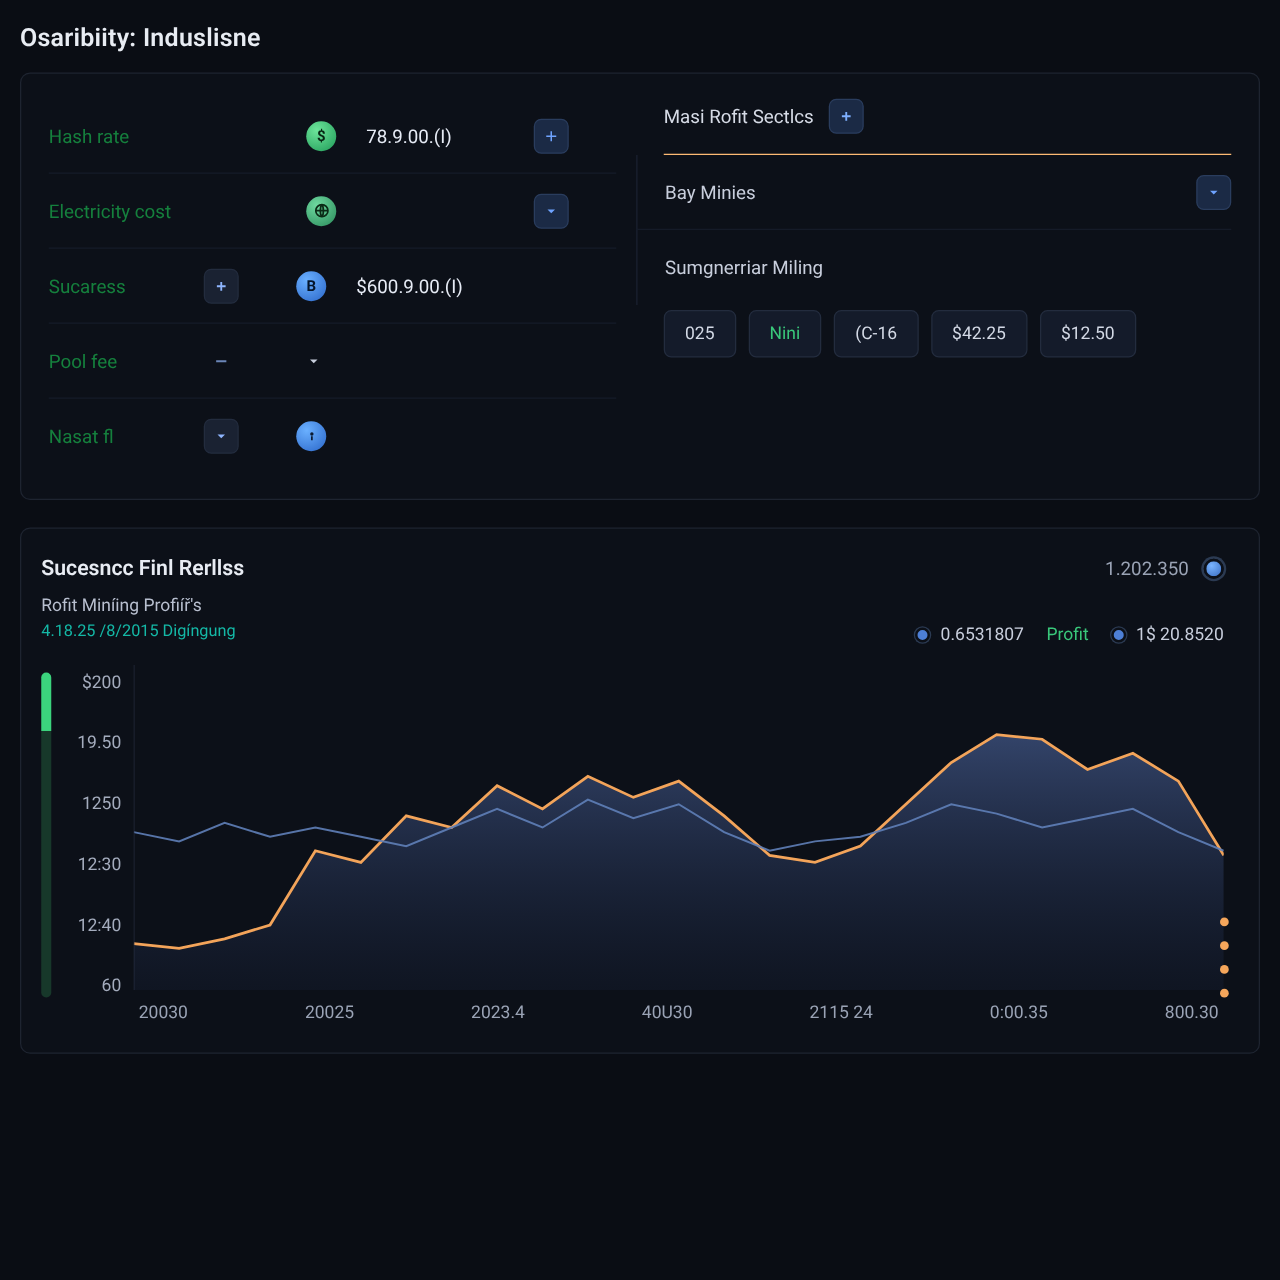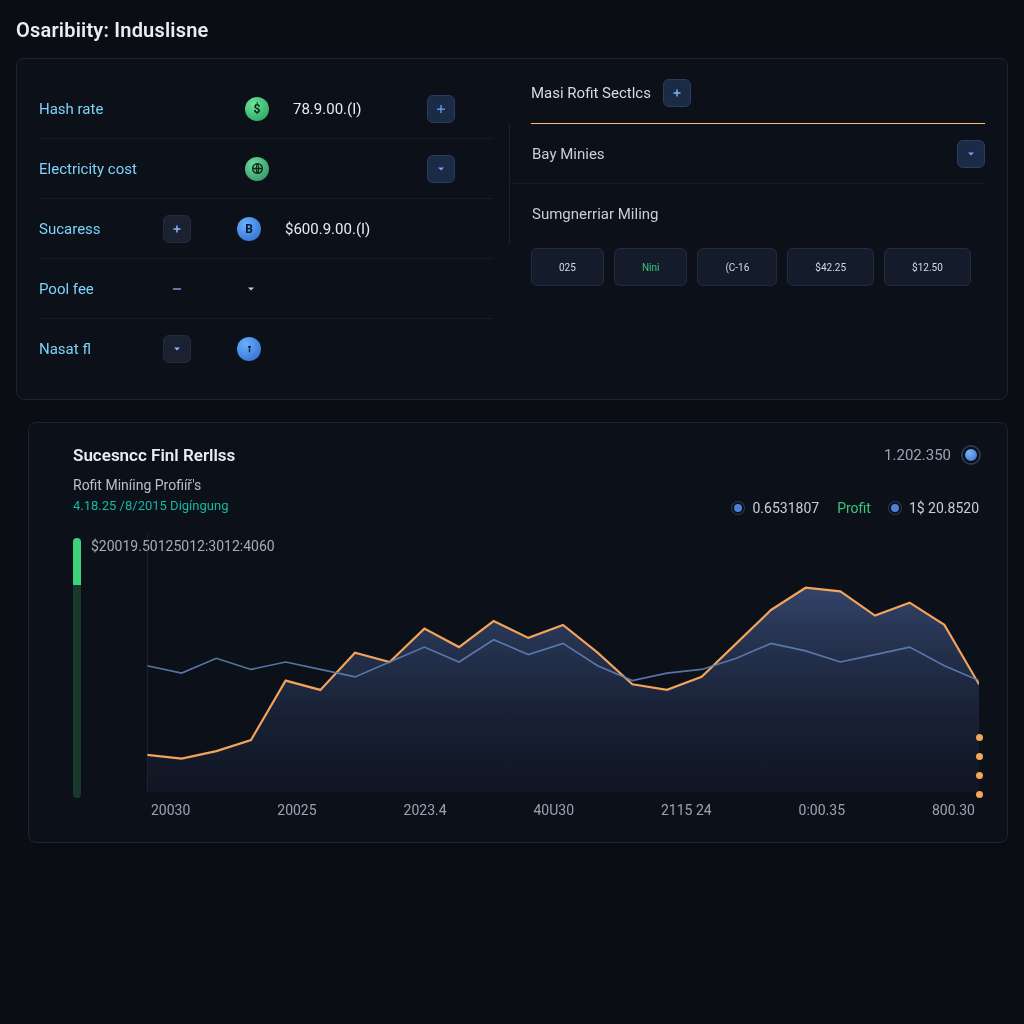--- a/index.html
+++ b/index.html
@@ -59,21 +59,21 @@
   .row {
     display: flex;
     align-items: center;
     height: 60px;
     border-bottom: 1px solid #151b28;
     gap: 14px;
   }
   .row:last-child { border-bottom: none; }
   .row-label {
     width: 150px;
-    color: #7dd3fc;
+    color: #15803d;
     font-size: 15px;
   }
   .row-label-flex { flex: 1; color: #c8cedc; font-size: 15px; }
   .icon-btn {
     width: 28px;
     height: 28px;
     border-radius: 6px;
     background: #1a2232;
     display: inline-flex;
     align-items: center;
@@ -112,32 +112,32 @@
   .chips {
     display: flex;
     gap: 10px;
     margin-top: 4px;
   }
   .chip {
     background: #141b2a;
     border: 1px solid #232c3e;
     border-radius: 6px;
     height: 38px;
-    padding: 0 27px;
+    padding: 0 16px;
     display: inline-flex;
     align-items: center;
     color: #d3d9e5;
-    font-size: 10px;
+    font-size: 14px;
     cursor: pointer;
   }
   .chip.green-text { color: #39c77a; }
   .dd-icon svg { display:block; }
 
   
-  .chart-panel { padding: 22px 28px 10px 44px; margin-left: 12px; }
+  .chart-panel { padding: 22px 28px 10px 16px; }
   .chart-header {
     display: flex;
     justify-content: space-between;
     align-items: center;
     margin-bottom: 10px;
   }
   .chart-title {
     color: #e8ecf3;
     font-size: 17px;
     font-weight: 600;
@@ -179,21 +179,21 @@
   }
   .y-bar {
     width: 8px;
     border-radius: 4px;
     background: linear-gradient(to bottom, #3bd47d 0%, #3bd47d 18%, #17382a 18%, #17382a 100%);
     margin-top: 6px;
     height: 260px;
   }
   .y-axis {
     display: flex;
-    flex-direction: row;
+    flex-direction: column;
     justify-content: space-between;
     height: 260px;
     margin-top: 6px;
     color: #a4acbd;
     font-size: 14px;
     text-align: right;
     width: 46px;
   }
   .plot-wrap { flex:1; position:relative; }
   .plot { width:100%; height:260px; display:block; }

